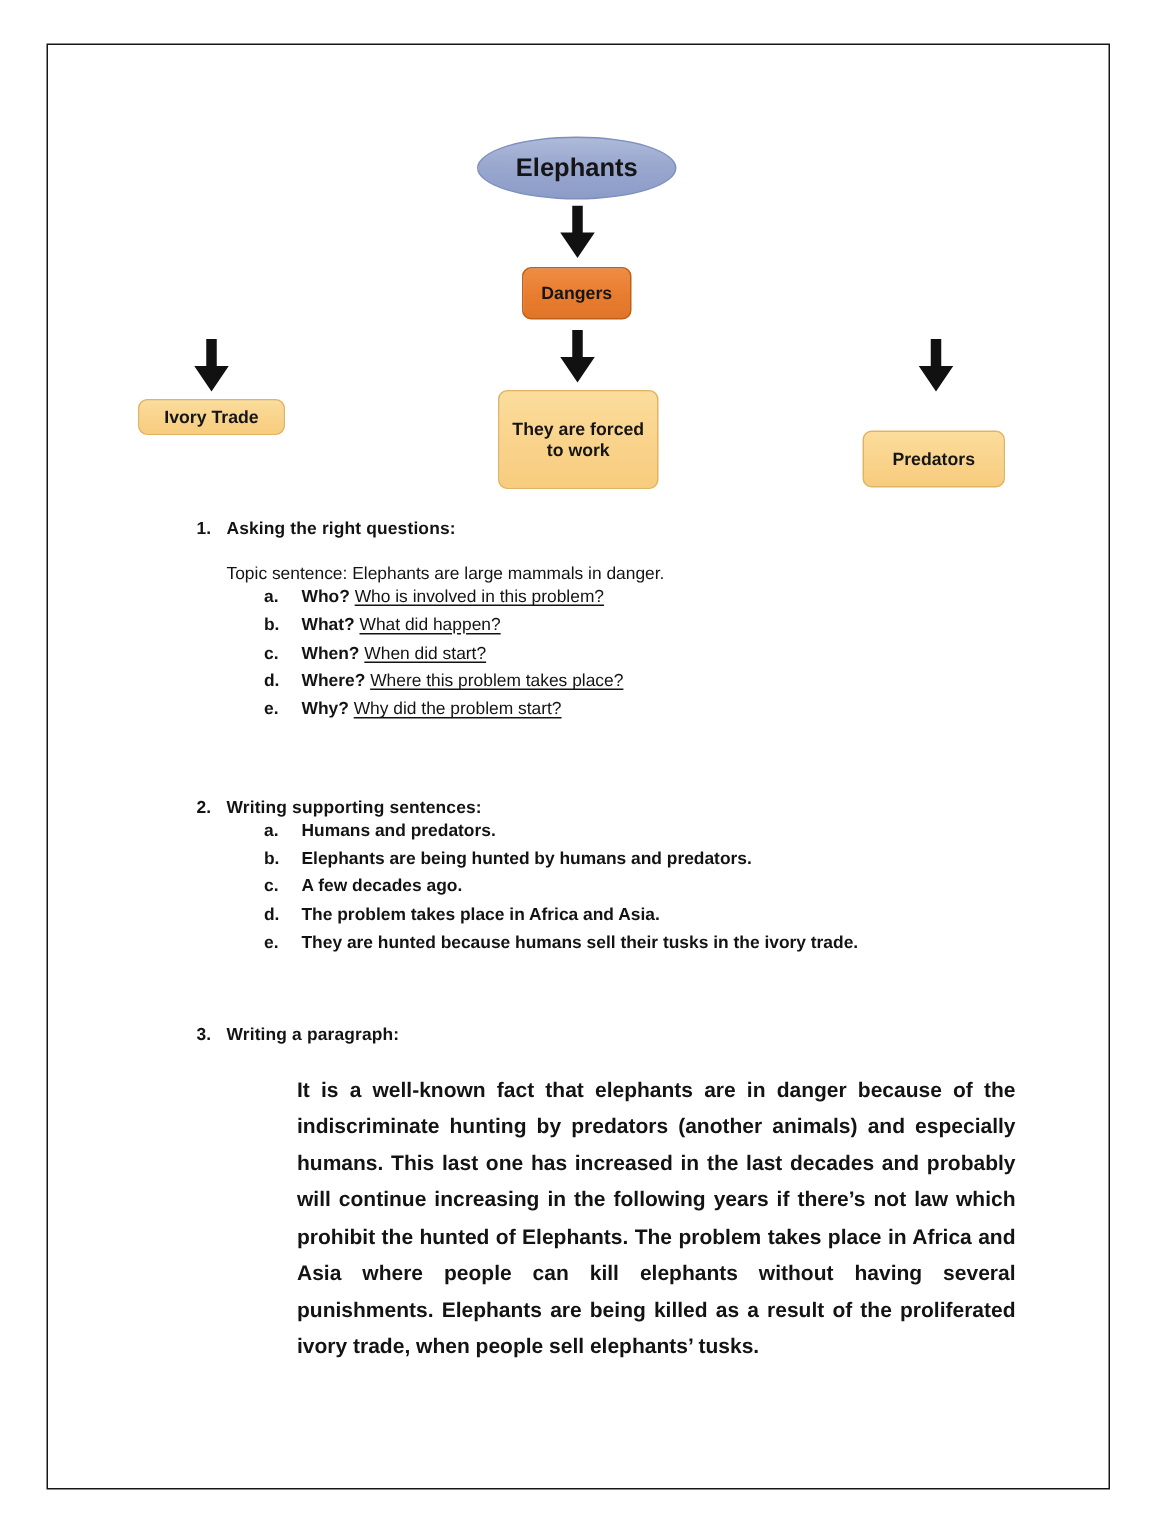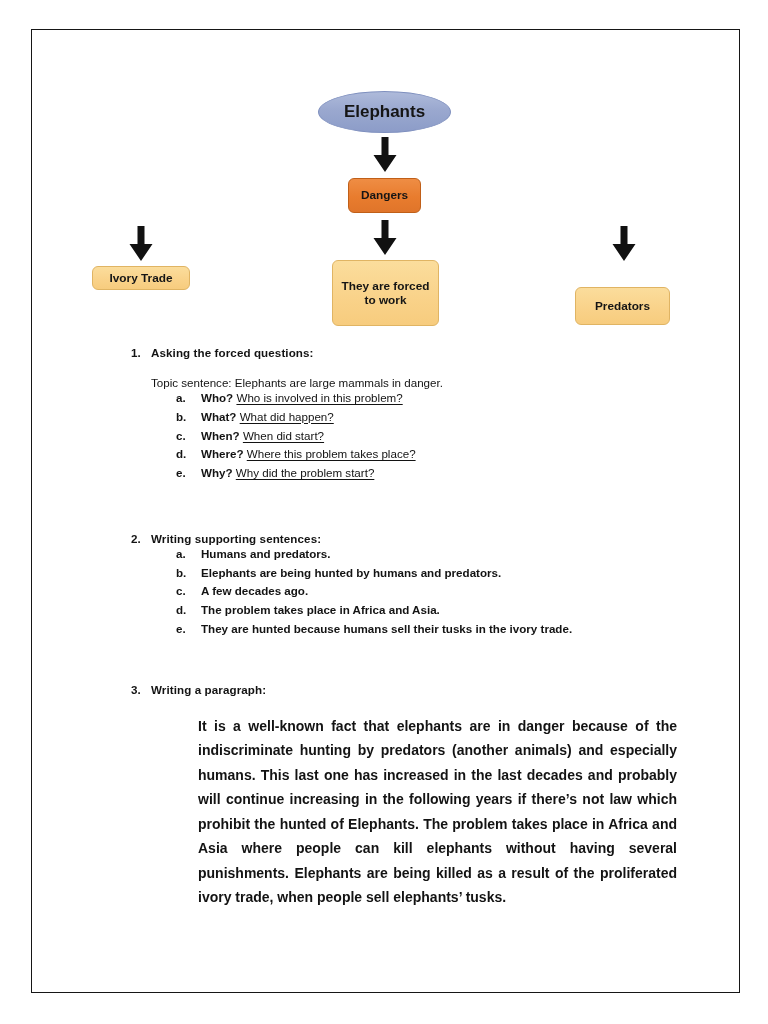--- a/index.html
+++ b/index.html
@@ -244,21 +244,21 @@
 
   </div>
 
   <div class="content">
 
     <div class="spacer-top"></div>
 
     <div class="sec">
       <div class="sec-head">
         <span class="num">1.</span>
-        <span>Asking the forced questions:</span>
+        <span>Asking the right questions:</span>
       </div>
 
       <div class="topic">Topic sentence: Elephants are large mammals in danger.</div>
 
       <ol class="alpha q-list">
         <li>
           <span class="ltr">a.</span>
           <span>Who?</span>
           <span class="ans">Who is involved in this problem?</span>
         </li>

